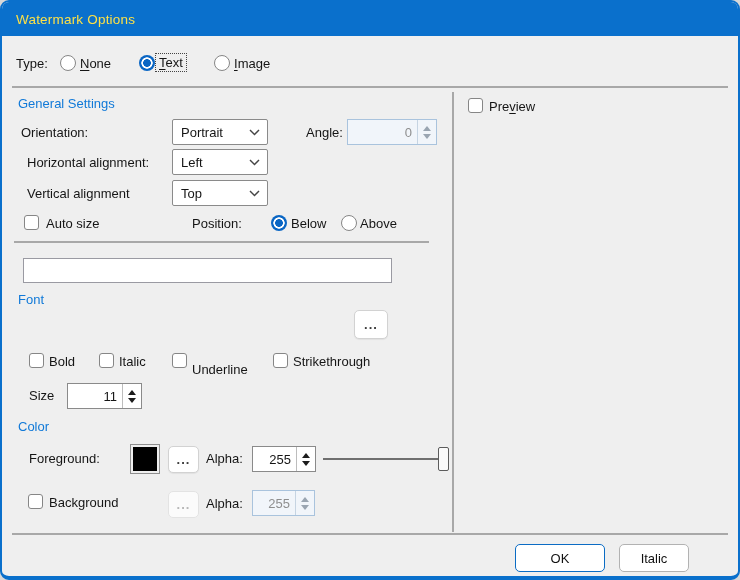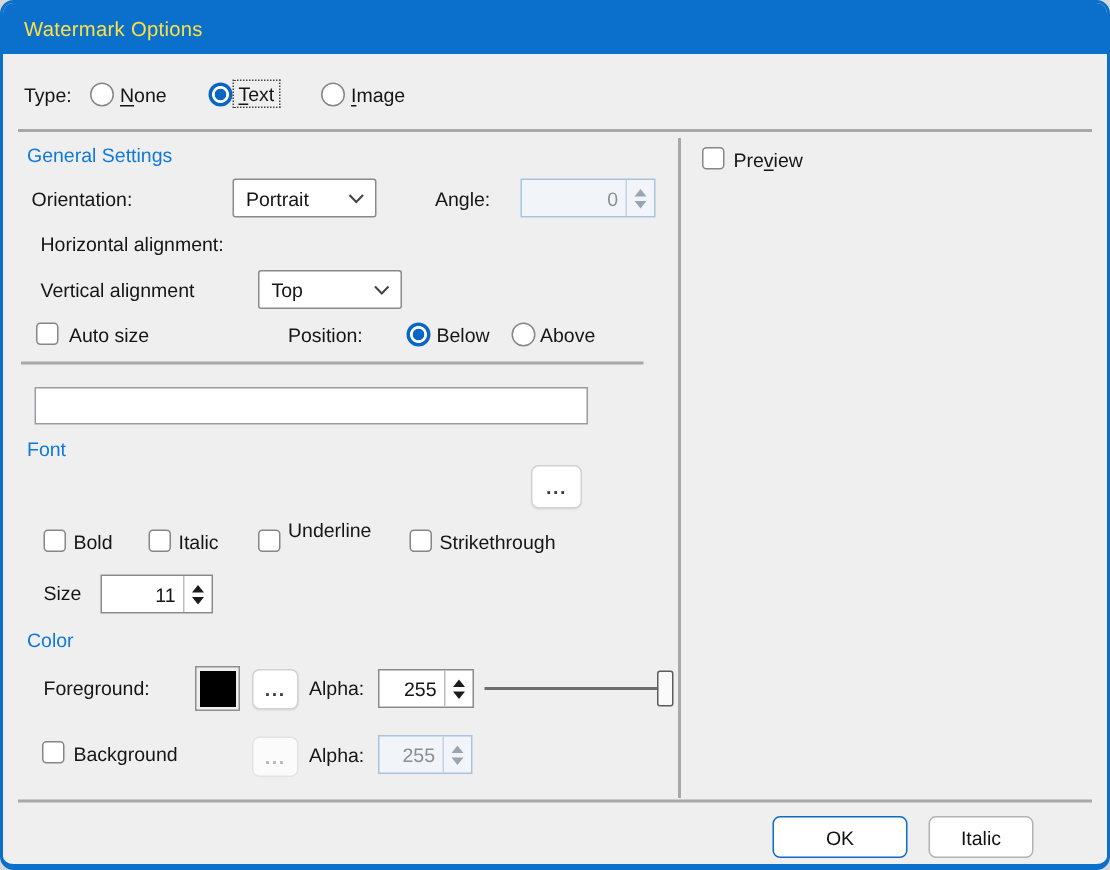--- a/index.html
+++ b/index.html
@@ -72,38 +72,46 @@
     <span class="focusbox" style="left:153px;top:17px"><span><u>T</u>ext</span></span>
     <span class="radio" style="left:212px;top:19px"></span>
     <span class="lbl" style="left:232px;top:20px"><u>I</u>mage</span>
 
     <div class="hsep" style="left:10px;top:50px;width:716px"></div>
     <div class="vsep" style="left:450px;top:56px;height:440px"></div>
 
     <span class="heading" style="left:16px;top:60px">General Settings</span>
 
     <span class="lbl" style="left:19px;top:89px">Orientation:</span>
-    <div class="combo" style="left:153px;top:83px">
+    <div class="combo" style="left:170px;top:83px">
       <span class="combo-val">Portrait</span>
       <span class="chev">
           <svg width="11" height="7" viewBox="0 0 11 7">
             <polyline points="1,1 5.5,5.6 10,1" fill="none" stroke="#454545" stroke-width="1.4"></polyline>
           </svg>
         </span>
     </div>
-    <span class="lbl" style="left:288px;top:89px">Angle:</span>
+    <span class="lbl" style="left:304px;top:89px">Angle:</span>
     <div class="spin disabled" style="left:345px;top:83px;width:90px">
       <span class="spin-val">0</span>
       <span class="spin-btns">
           <span class="tri tri-up"></span>
           <span class="tri tri-down"></span>
         </span>
     </div>
 
     <span class="lbl" style="left:25px;top:119px">Horizontal alignment:</span>
+    <div class="combo" style="left:170px;top:113px">
+      <span class="combo-val">Left</span>
+      <span class="chev">
+          <svg width="11" height="7" viewBox="0 0 11 7">
+            <polyline points="1,1 5.5,5.6 10,1" fill="none" stroke="#454545" stroke-width="1.4"></polyline>
+          </svg>
+        </span>
+    </div>
 
     <span class="lbl" style="left:25px;top:150px">Vertical alignment</span>
     <div class="combo" style="left:170px;top:144px">
       <span class="combo-val">Top</span>
       <span class="chev">
           <svg width="11" height="7" viewBox="0 0 11 7">
             <polyline points="1,1 5.5,5.6 10,1" fill="none" stroke="#454545" stroke-width="1.4"></polyline>
           </svg>
         </span>
     </div>
@@ -123,21 +131,21 @@
     <span class="heading" style="left:16px;top:256px">Font</span>
     <div class="mini-btn" style="left:352px;top:274px;width:34px;height:29px">
         <span>...</span>
       </div>
 
     <span class="cb" style="left:27px;top:317px"></span>
     <span class="lbl" style="left:47px;top:318px">Bold</span>
     <span class="cb" style="left:97px;top:317px"></span>
     <span class="lbl" style="left:117px;top:318px">Italic</span>
     <span class="cb" style="left:170px;top:317px"></span>
-    <span class="lbl" style="left:190px;top:310px">Underline</span>
+    <span class="lbl" style="left:190px;top:326px">Underline</span>
     <span class="cb" style="left:271px;top:317px"></span>
     <span class="lbl" style="left:291px;top:318px">Strikethrough</span>
 
     <span class="lbl" style="left:27px;top:352px">Size</span>
     <div class="spin" style="left:65px;top:347px;width:75px">
       <span class="spin-val">11</span>
       <span class="spin-btns">
           <span class="tri tri-up"></span>
           <span class="tri tri-down"></span>
         </span>

